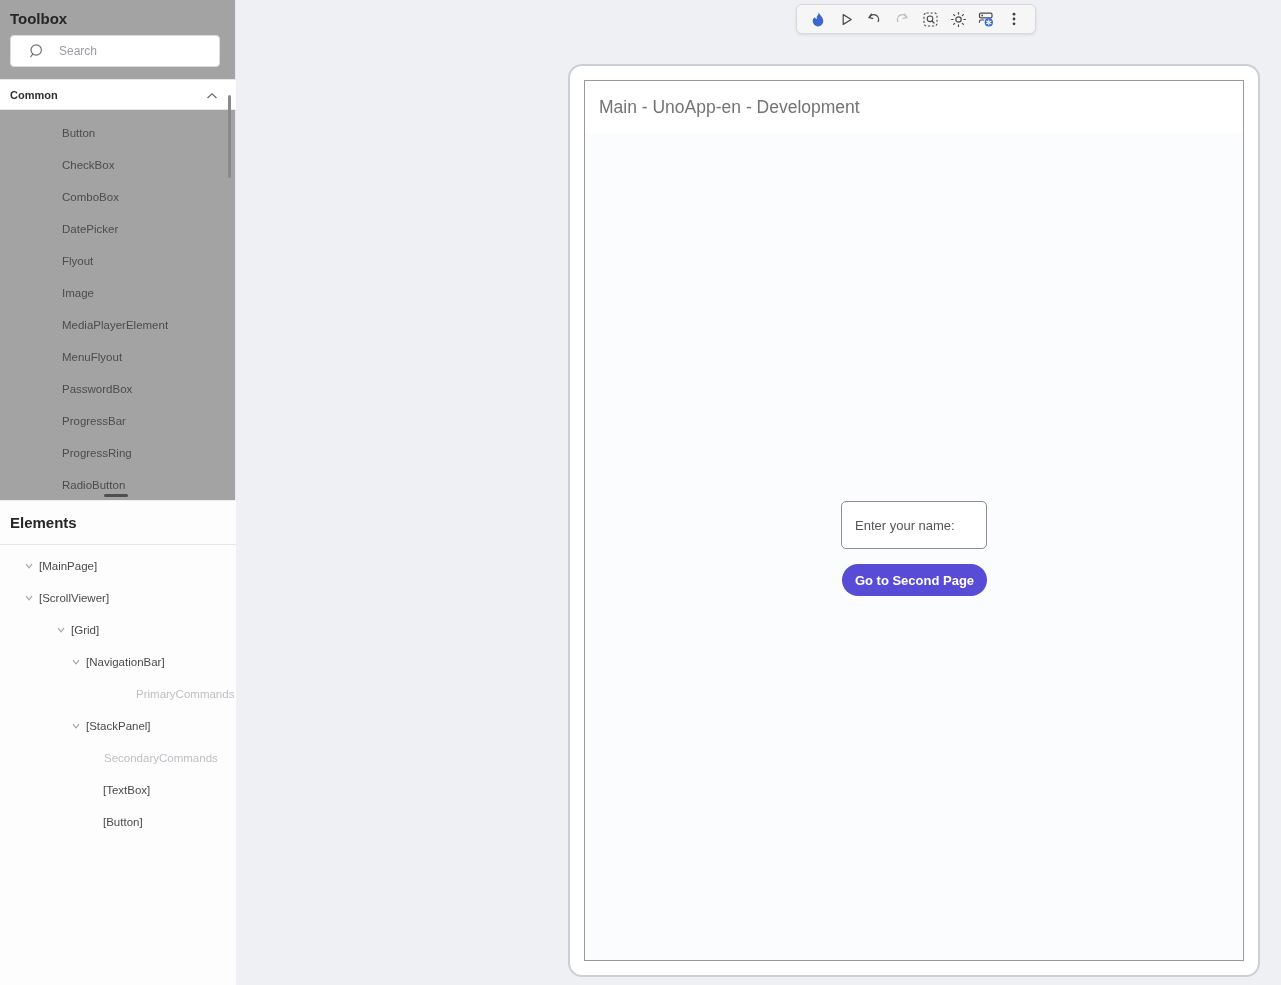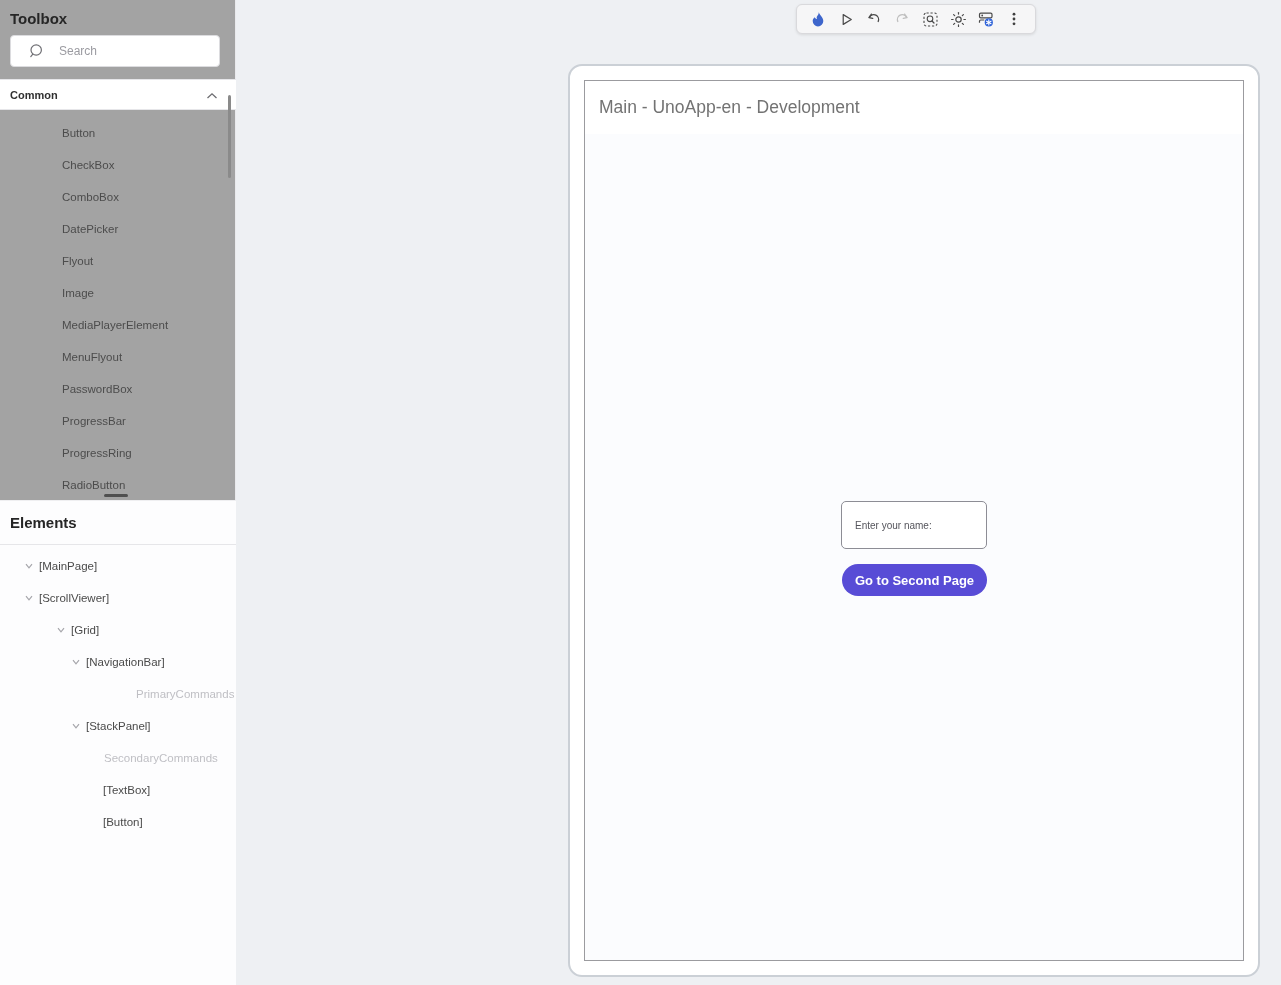--- a/index.html
+++ b/index.html
@@ -90,21 +90,21 @@
     display:flex; align-items:center; padding-left:14px;
   }
   .page-title { font-size:17.5px; color:#737373; }
   .name-box {
     position:absolute; left:50%; top:420px; width:146px; height:48px; margin-left:-73px;
     background:#fff; border:1.4px solid #8d8d95; border-radius:5px;
     display:flex; align-items:center;
   }
   .name-box input {
     border:none; outline:none; background:transparent; width:120px;
-    font-family:inherit; font-size:10px; color:#4f4f57; margin-left:13px;
+    font-family:inherit; font-size:13px; color:#4f4f57; margin-left:13px;
   }
   .name-box input::placeholder { color:#55555c; }
   .go-btn {
     position:absolute; left:50%; top:483px; width:145px; height:32px; margin-left:-72px;
     background:#584CD6; border:none; border-radius:16px;
     color:#fff; font-family:inherit; font-size:13px; font-weight:bold;
     display:flex; align-items:center; justify-content:center; cursor:pointer;
   }
 </style>
 </head>

